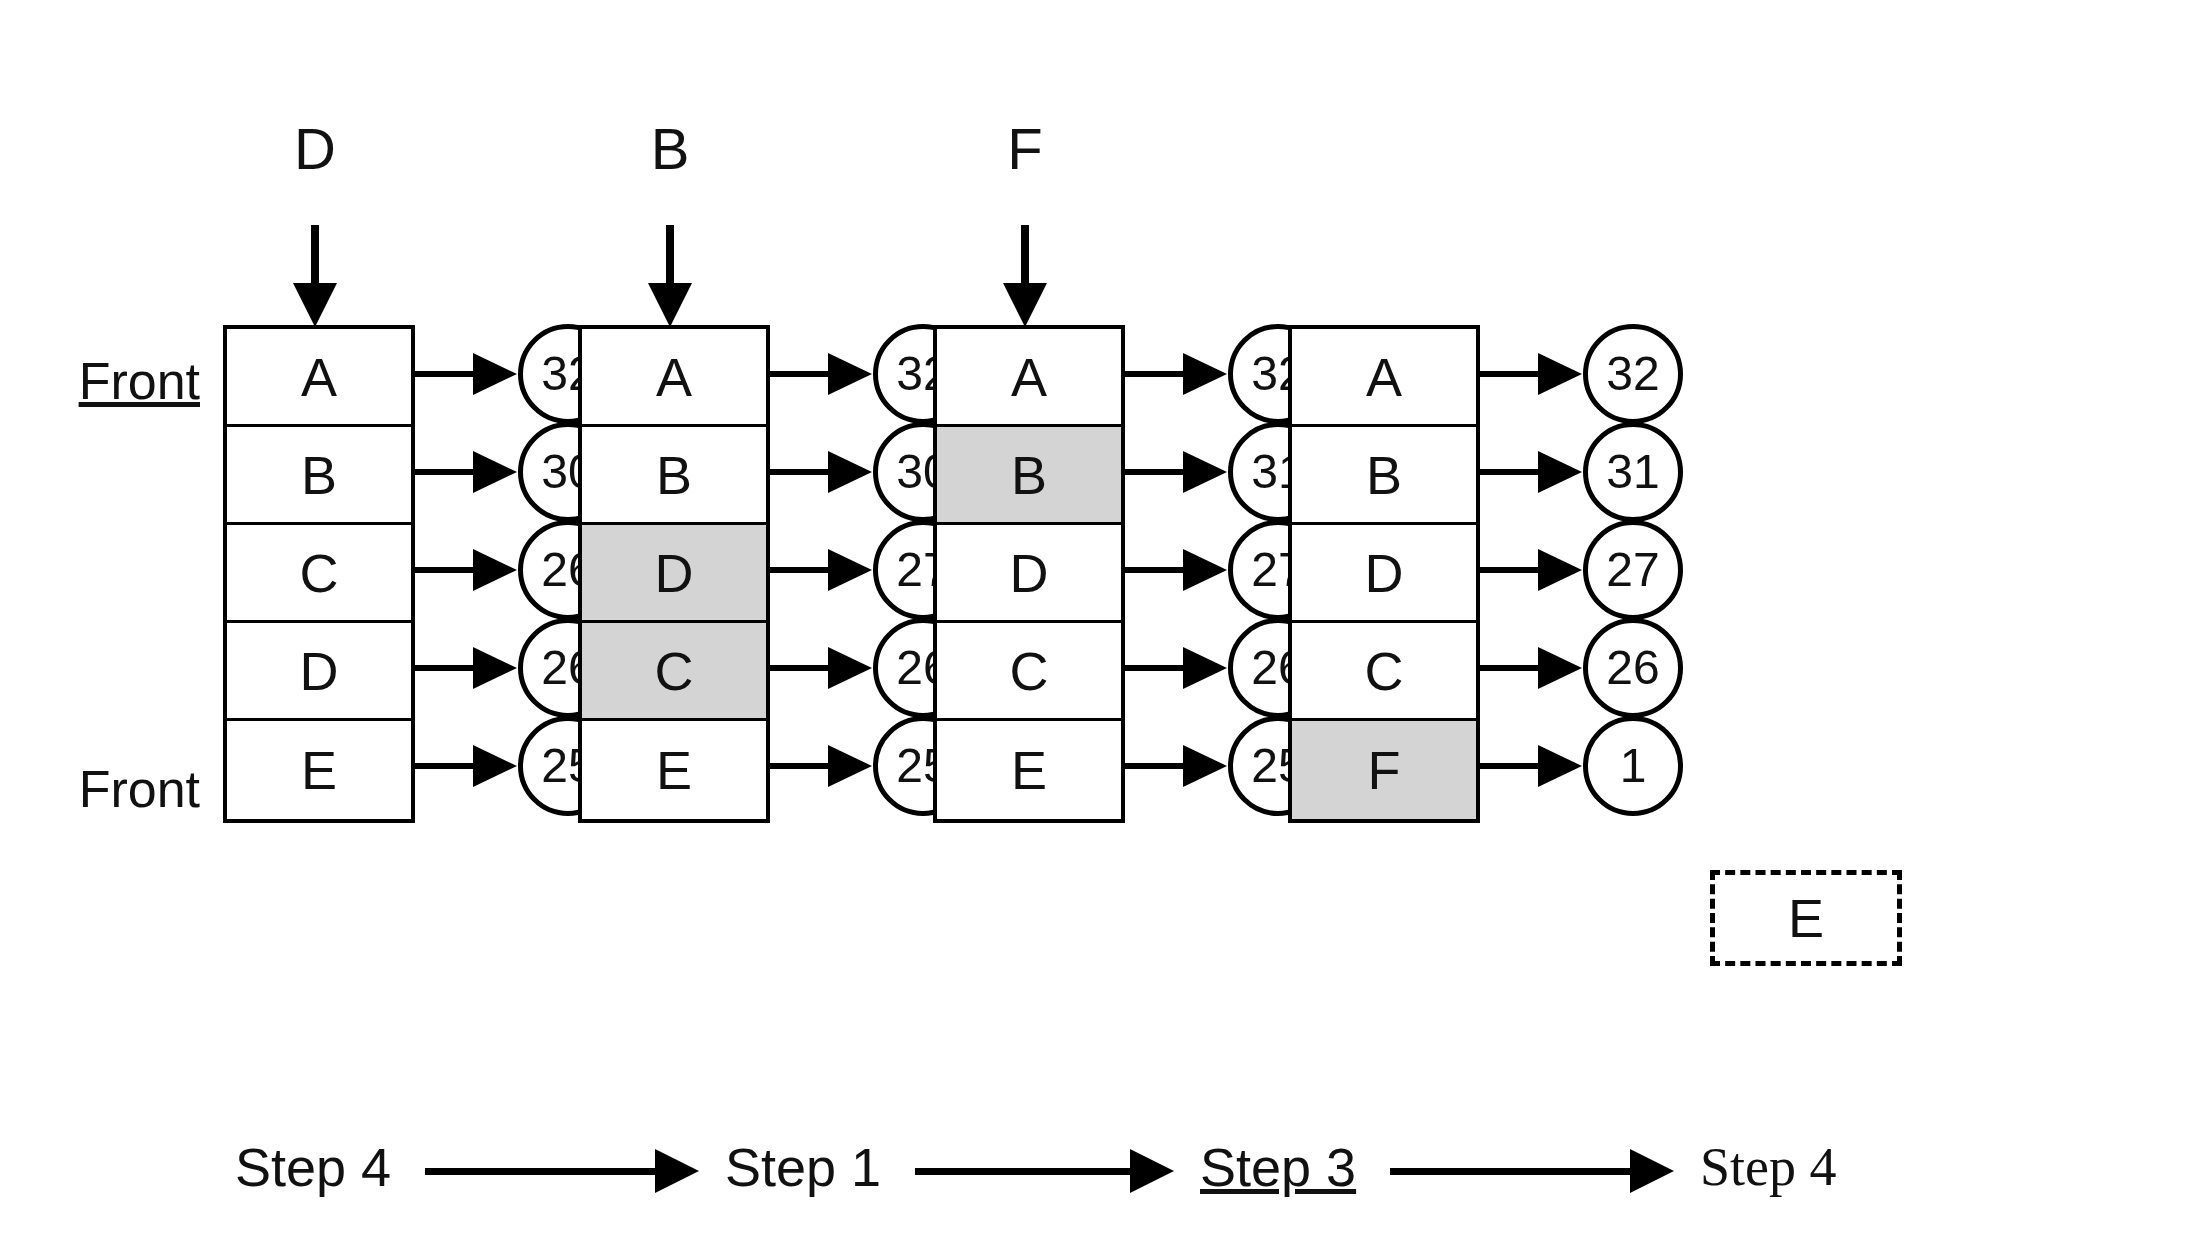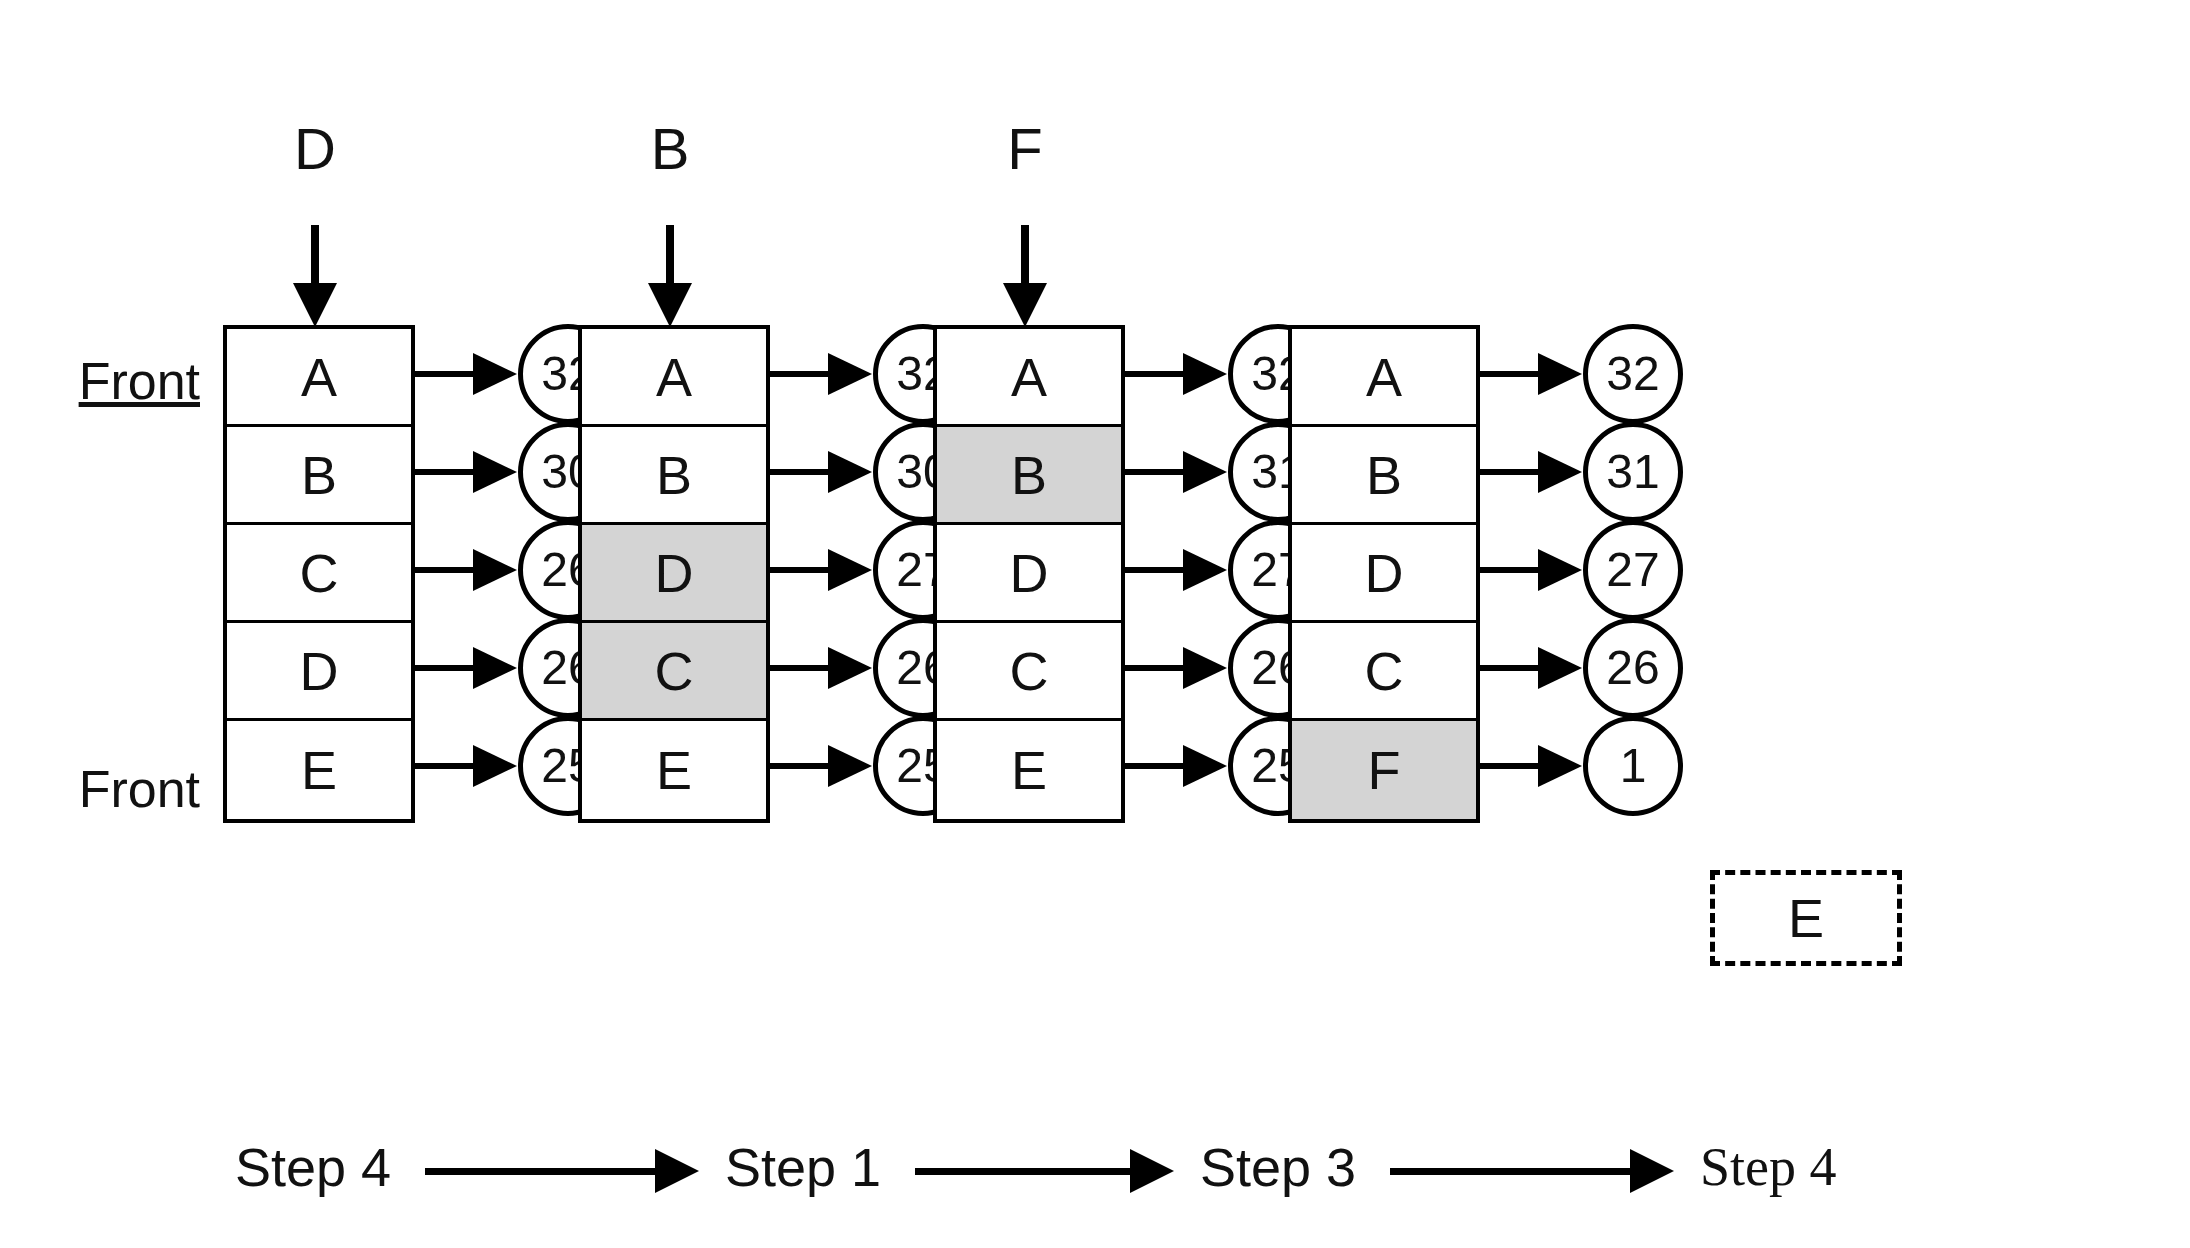--- a/index.html
+++ b/index.html
@@ -320,19 +320,19 @@
     <div id="eliminate-box">E</div>
   </div>
 
   <div id="step-flow">
       <div class="flow-label" style="left: 235px;">Step 4</div>
       <div class="flow-line" style="left: 425px; width: 230px;"></div>
       <div class="flow-head" style="left: 655px;"></div>
       <div class="flow-label" style="left: 725px;">Step 1</div>
       <div class="flow-line" style="left: 915px; width: 215px;"></div>
       <div class="flow-head" style="left: 1130px;"></div>
-      <div class="flow-label" style="left: 1200px;">Step 3</div>
+      <div class="flow-label" style="left: 1200px; text-decoration: underline;">Step 3</div>
       <div class="flow-line" style="left: 1390px; width: 240px;"></div>
       <div class="flow-head" style="left: 1630px;"></div>
       <div class="flow-label" style="left: 1700px; font-family: Liberation Serif, serif;">Step 4</div>
     </div>
 
 </div>
 
 </body></html>

